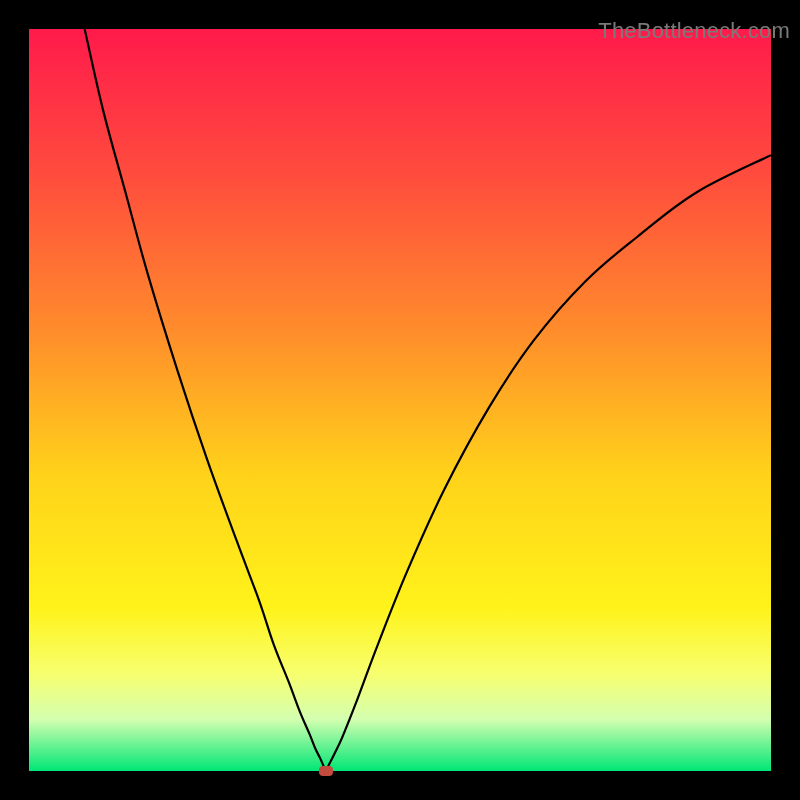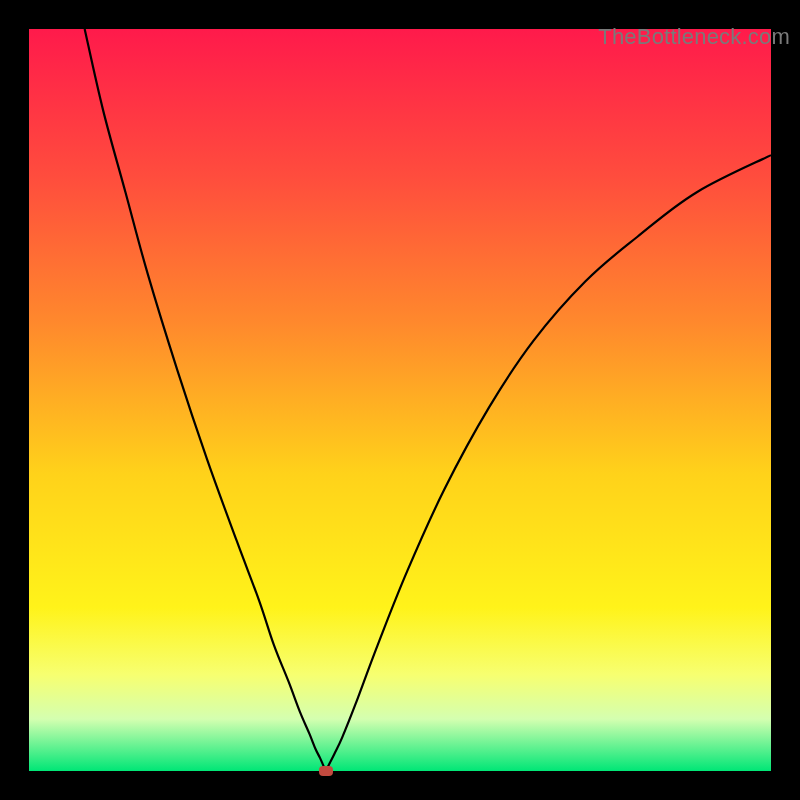--- a/index.html
+++ b/index.html
@@ -24,21 +24,21 @@
       #ff8a2c 40%,
       #ffd21a 60%,
       #fff31a 78%,
       #f7ff70 87%,
       #d4ffb0 93%,
       #00e676 100%
     );
   }
   .watermark {
     position: absolute;
-    top: 24px;
+    top: 18px;
     right: 10px;
     color: #7a7a7a;
     font-size: 22px;
     font-weight: 500;
     letter-spacing: 0.2px;
   }
   svg.curve {
     position: absolute;
     left: 0;
     top: 0;

